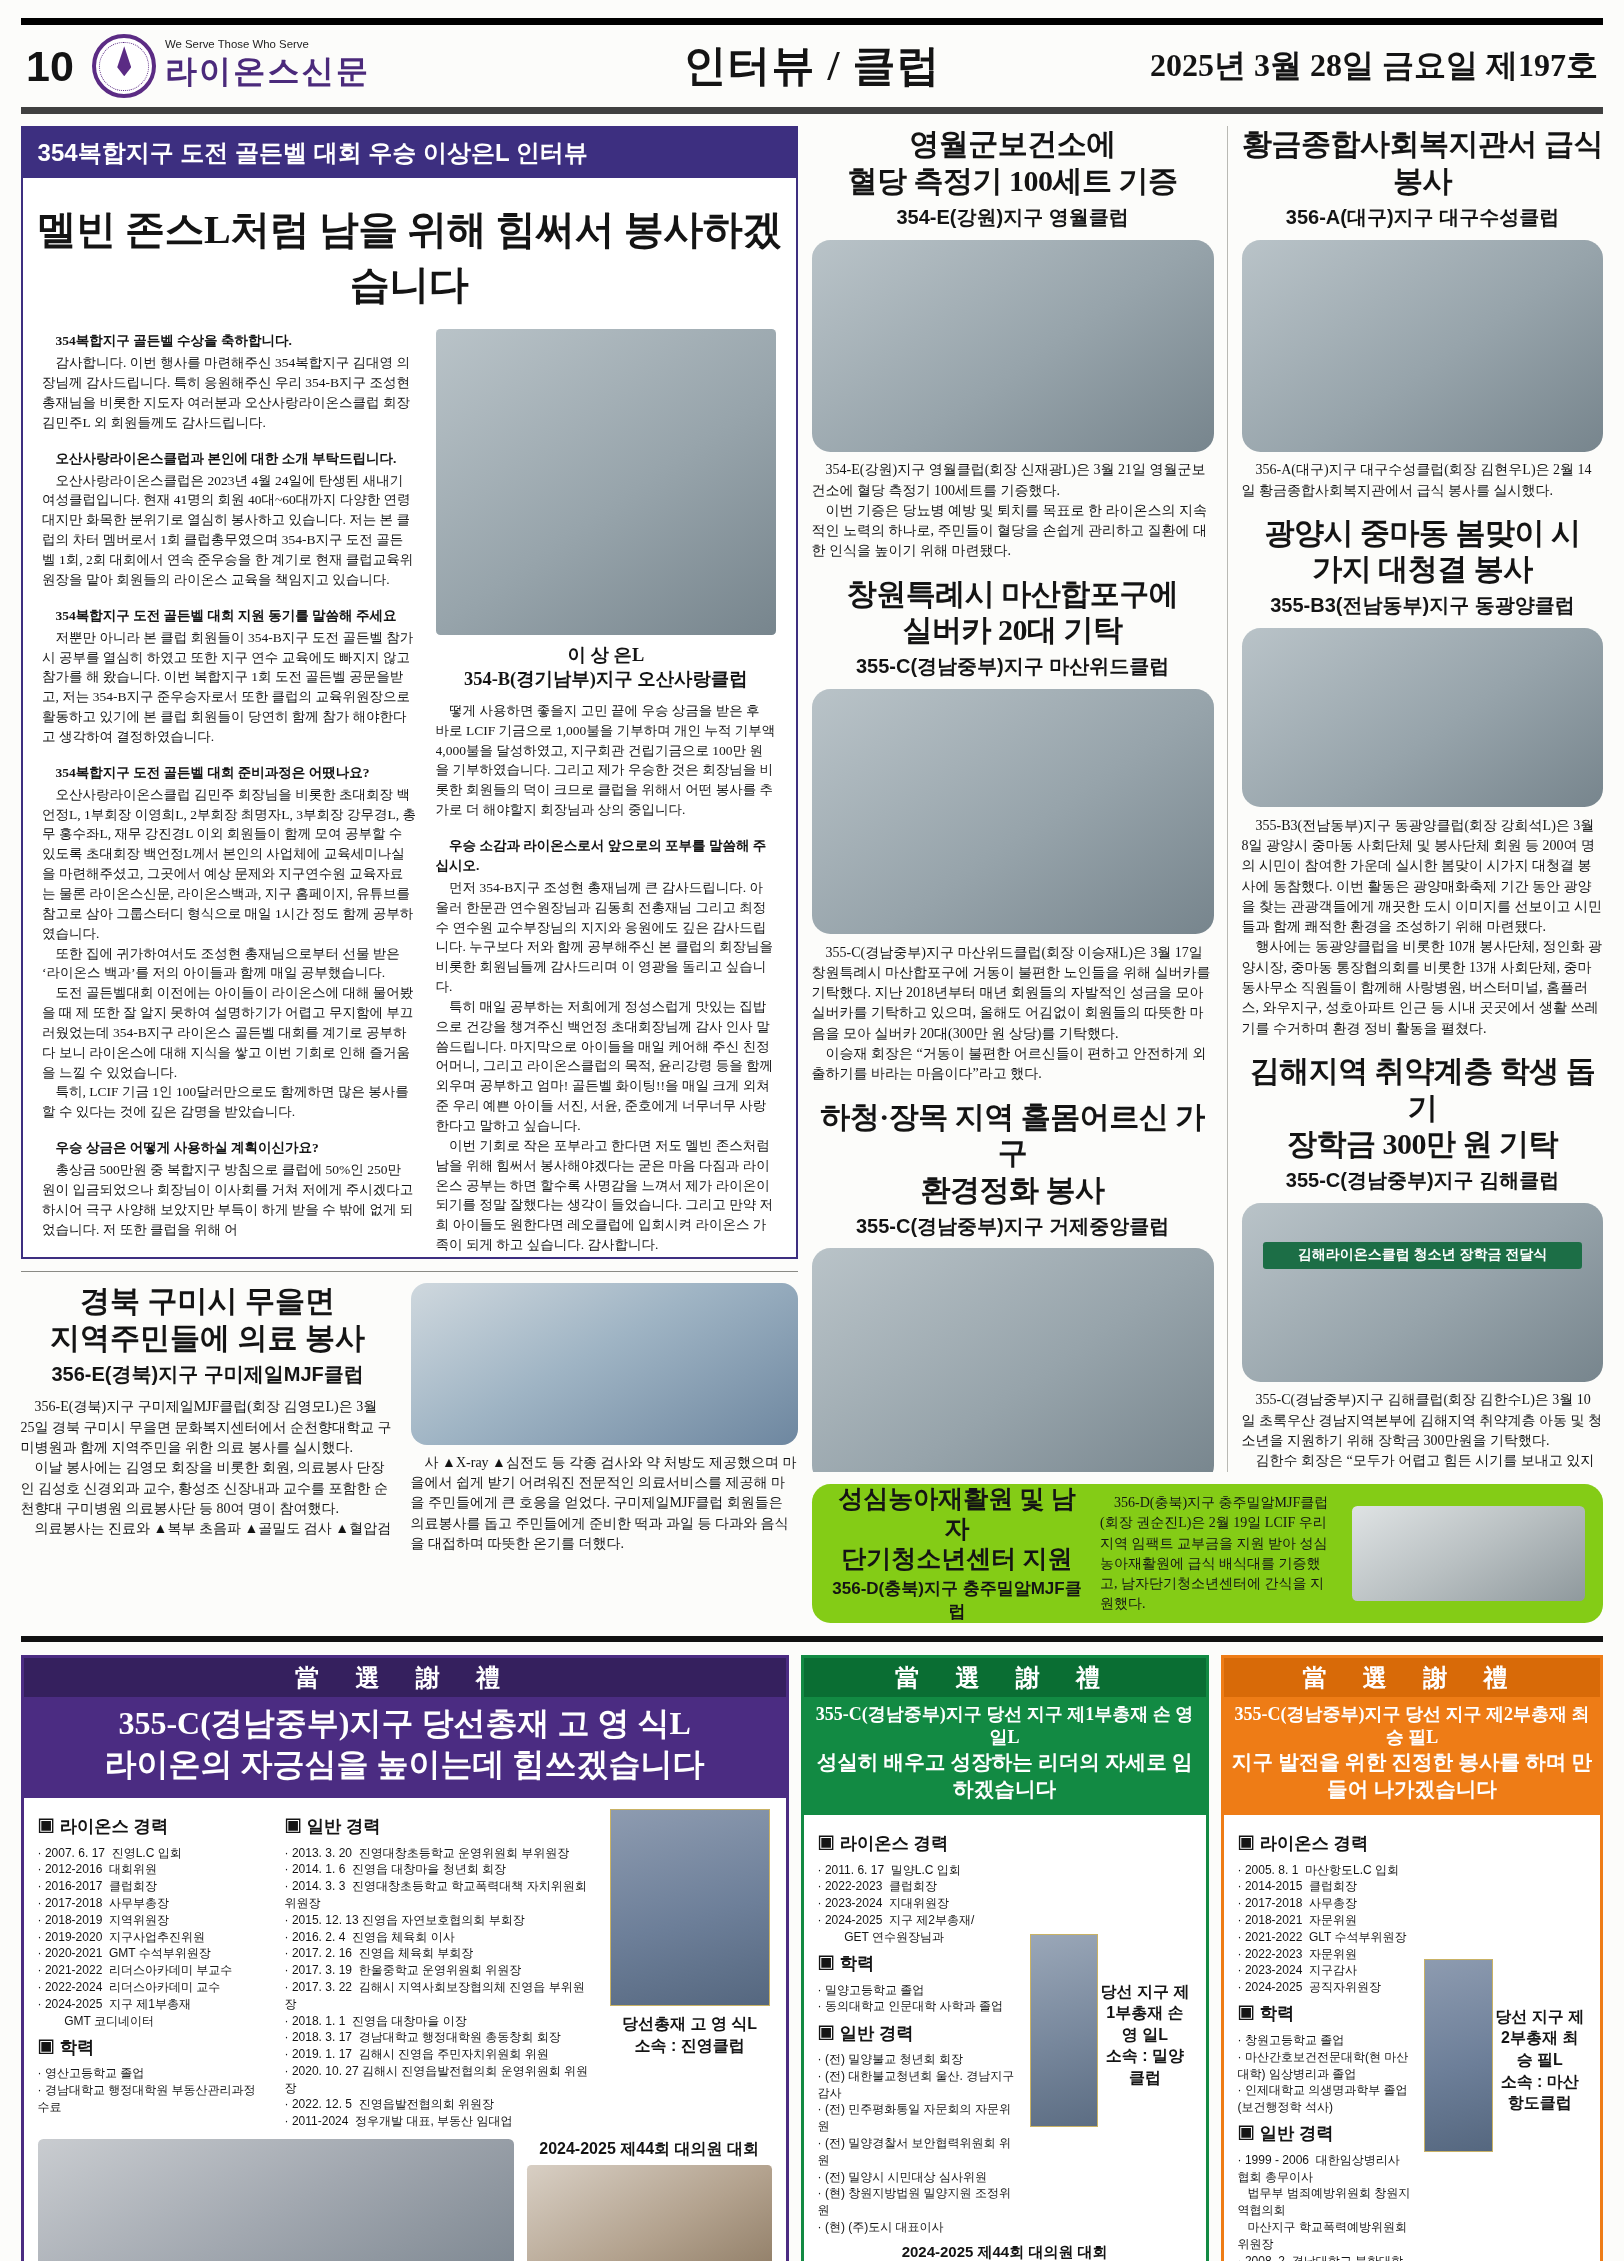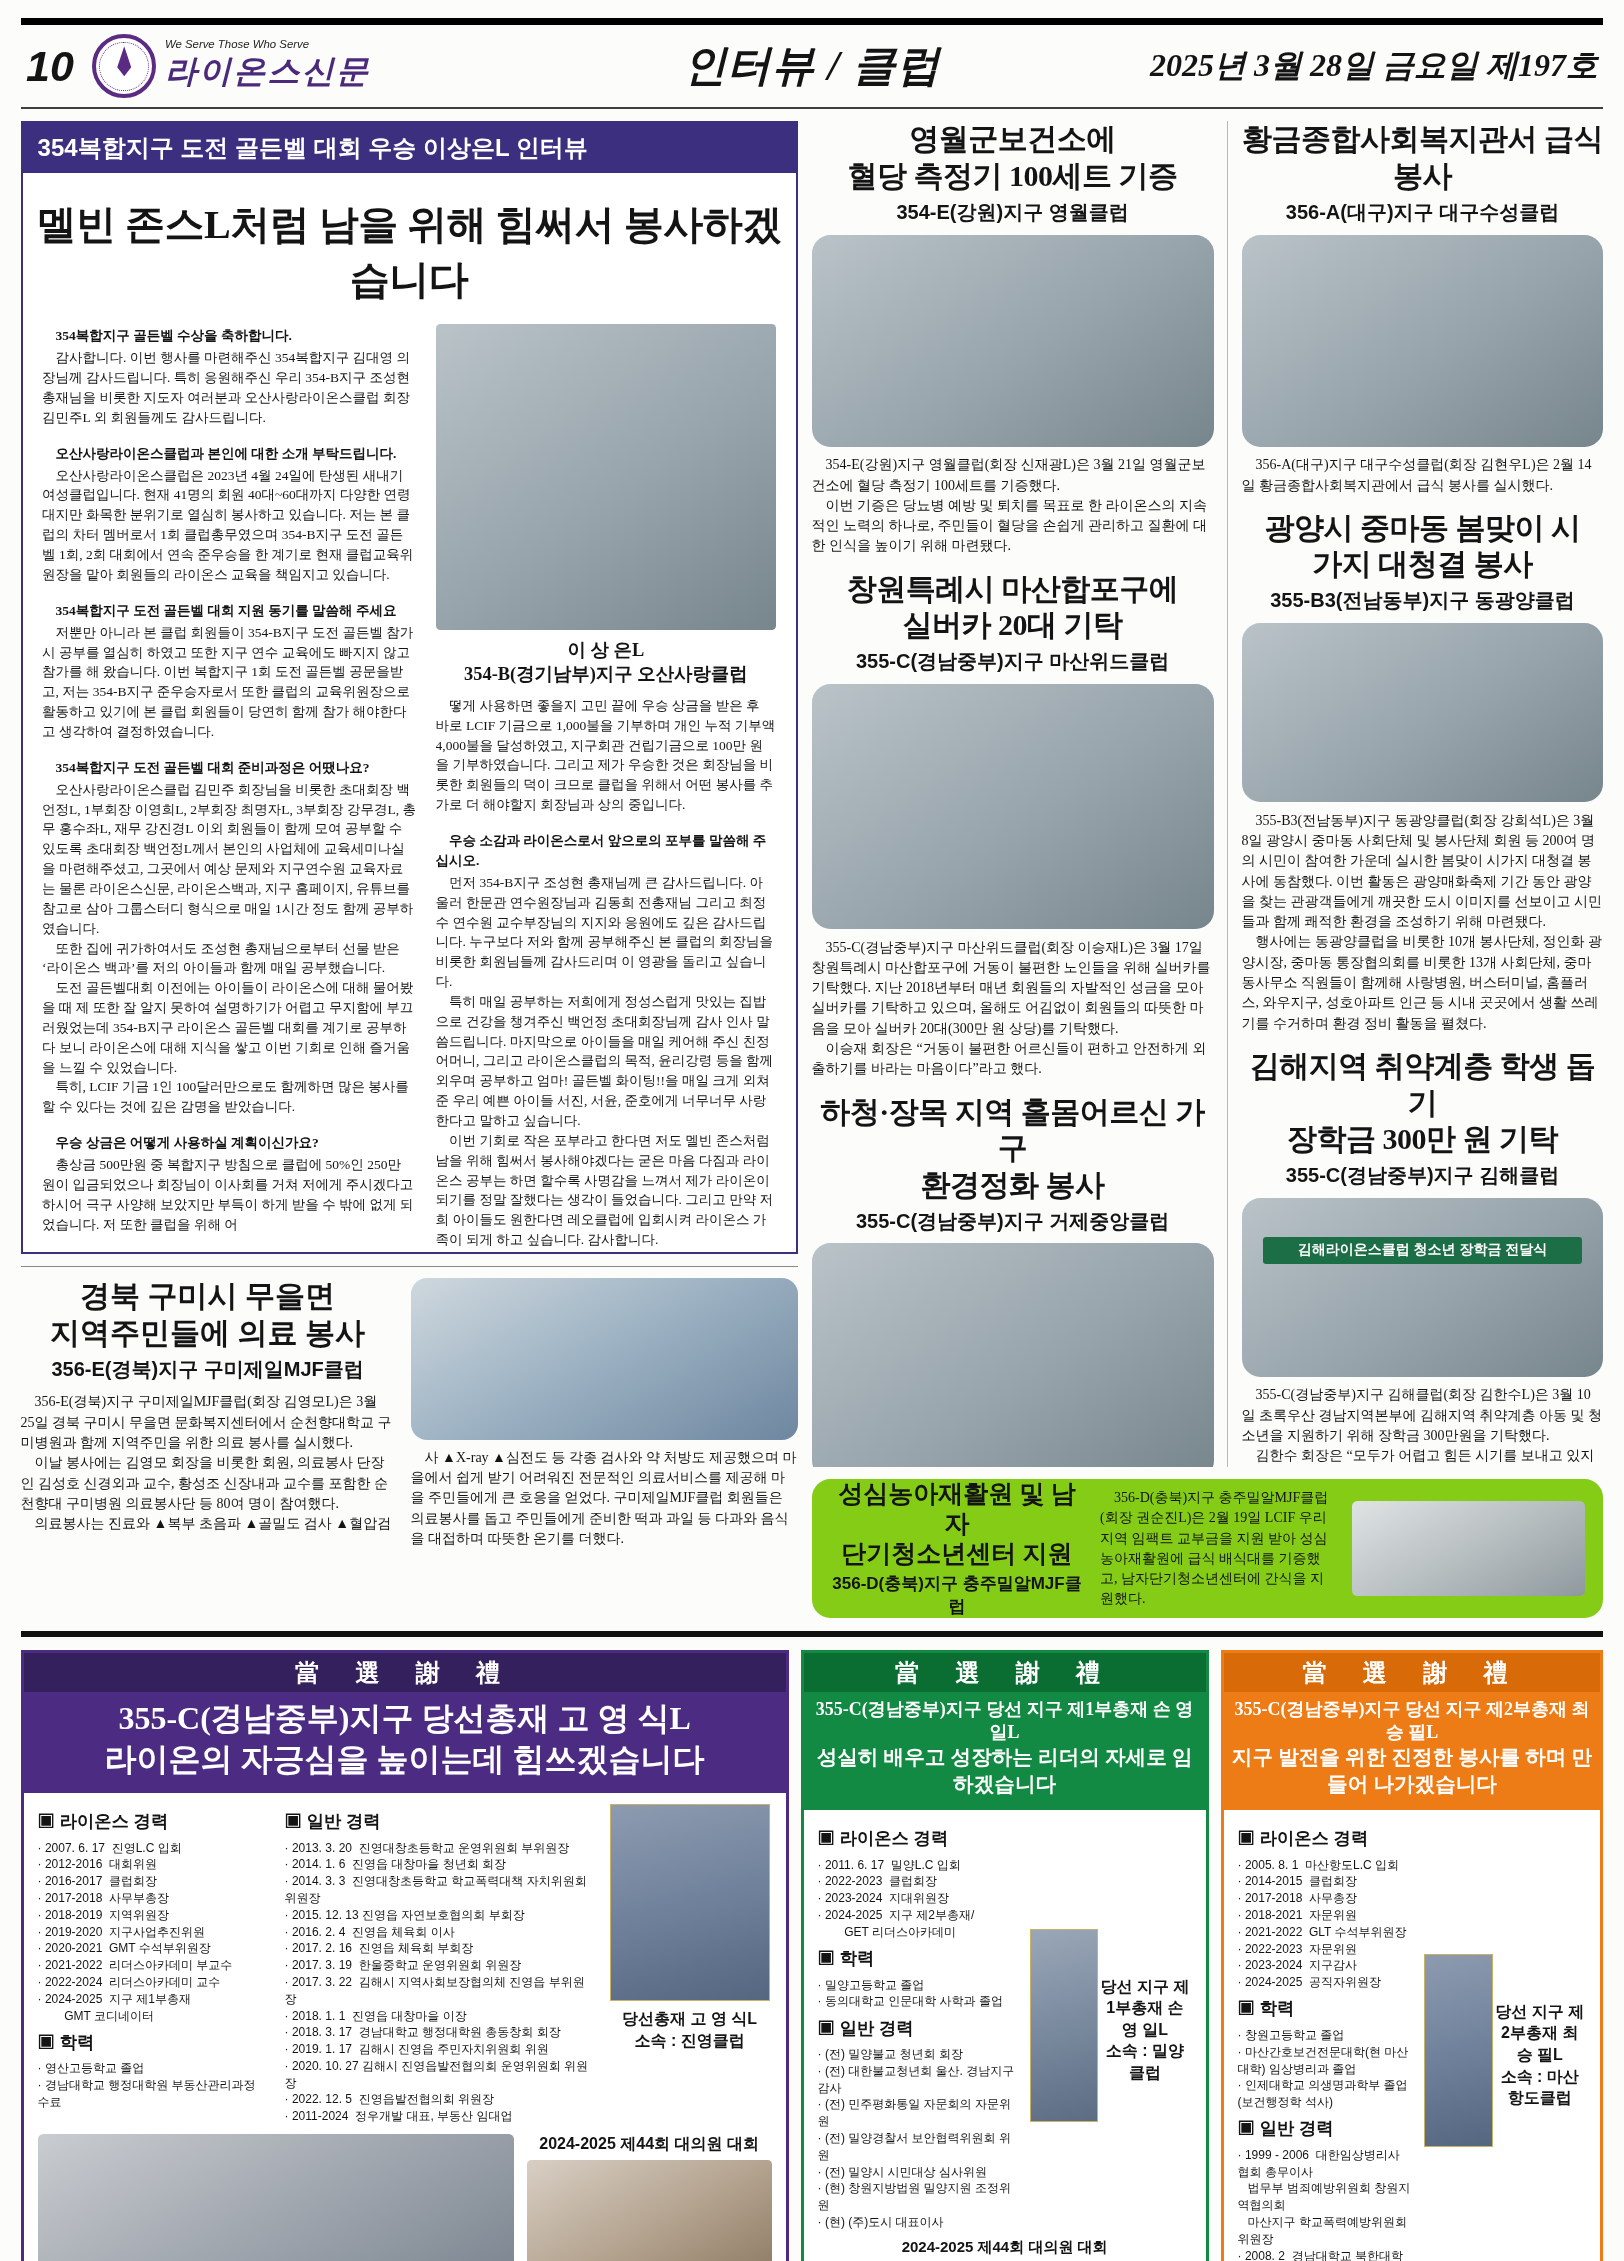--- a/index.html
+++ b/index.html
@@ -1,19 +1,19 @@
 <!DOCTYPE html>
 <html style="font-size:8.7px"><head>
 <meta charset="utf-8">
 <style>
   html,body{margin:0;padding:0;background:#e8e8e4;}
   .page{width:1624px;height:2261px;box-sizing:border-box;background:#fcfcfa;margin:0 auto;
         padding:18.4px 20.6px 10.8px;font-family:"Liberation Serif",serif;color:#141414;overflow:hidden;position:relative;}
   
-  .masthead{border-top:7.6px solid #000;border-bottom:2px solid #404040;height:82px;display:flex;align-items:center;position:relative;padding:0 5.4px;font-style:italic;}
+  .masthead{border-top:7.6px solid #000;border-bottom:7px solid #404040;height:82px;display:flex;align-items:center;position:relative;padding:0 5.4px;}
   .pageno{font-size:43px;font-weight:bold;font-family:"Liberation Sans",sans-serif;}
   .logo{display:flex;align-items:center;gap:8.7px;margin-left:18.4px;}
   .emblem{width:56px;height:56px;border-radius:50%;background:#fff;border:4.9px solid #5b2b84;position:relative;flex:0 0 auto;}
   .emblem::before{content:"";position:absolute;left:50%;top:14%;width:14px;height:30px;background:#5b2b84;
      transform:translateX(-50%);clip-path:polygon(50% 0,100% 70%,50% 100%,0 70%);}
   .emblem::after{content:"";position:absolute;inset:3.2px;border-radius:50%;border:1.6px dotted #5b2b84;}
   .logotext .tag{font-size:11.4px;color:#222;font-family:"Liberation Sans",sans-serif;}
   .logotext .name{font-size:32px;font-weight:bold;color:#4b2a7b;letter-spacing:2.2px;font-family:"Liberation Sans",sans-serif;}
   .section-title{position:absolute;left:50%;transform:translateX(-50%);font-size:43px;font-weight:800;letter-spacing:1.1px;}
   .dateline{margin-left:auto;font-size:32px;font-weight:bold;}
@@ -340,21 +340,21 @@
       </div>
       <div class="eb-body" data-interactable="false">
         <div class="gorow" data-interactable="false">
           <div class="gocol" data-interactable="false">
             <div class="seclabel" data-interactable="false">▣ 라이온스 경력</div>
             <div class="clist" data-interactable="false">
                 <div class="li" data-interactable="false">· 2011. 6. 17  밀양L.C 입회</div>
                 <div class="li" data-interactable="false">· 2022-2023  클럽회장</div>
                 <div class="li" data-interactable="false">· 2023-2024  지대위원장</div>
                 <div class="li" data-interactable="false">· 2024-2025  지구 제2부총재/</div>
-                <div class="li" data-interactable="false">        GET 리더스아카데미</div>
+                <div class="li" data-interactable="false">        GET 연수원장님과</div>
               </div>
             <div class="seclabel" data-interactable="false">▣ 학력</div>
             <div class="clist" data-interactable="false">
                 <div class="li" data-interactable="false">· 밀양고등학교 졸업</div>
                 <div class="li" data-interactable="false">· 동의대학교 인문대학 사학과 졸업</div>
               </div>
             <div class="seclabel" data-interactable="false">▣ 일반 경력</div>
             <div class="clist" data-interactable="false">
                 <div class="li" data-interactable="false">· (전) 밀양불교 청년회 회장</div>
                 <div class="li" data-interactable="false">· (전) 대한불교청년회 울산. 경남지구 감사</div>

